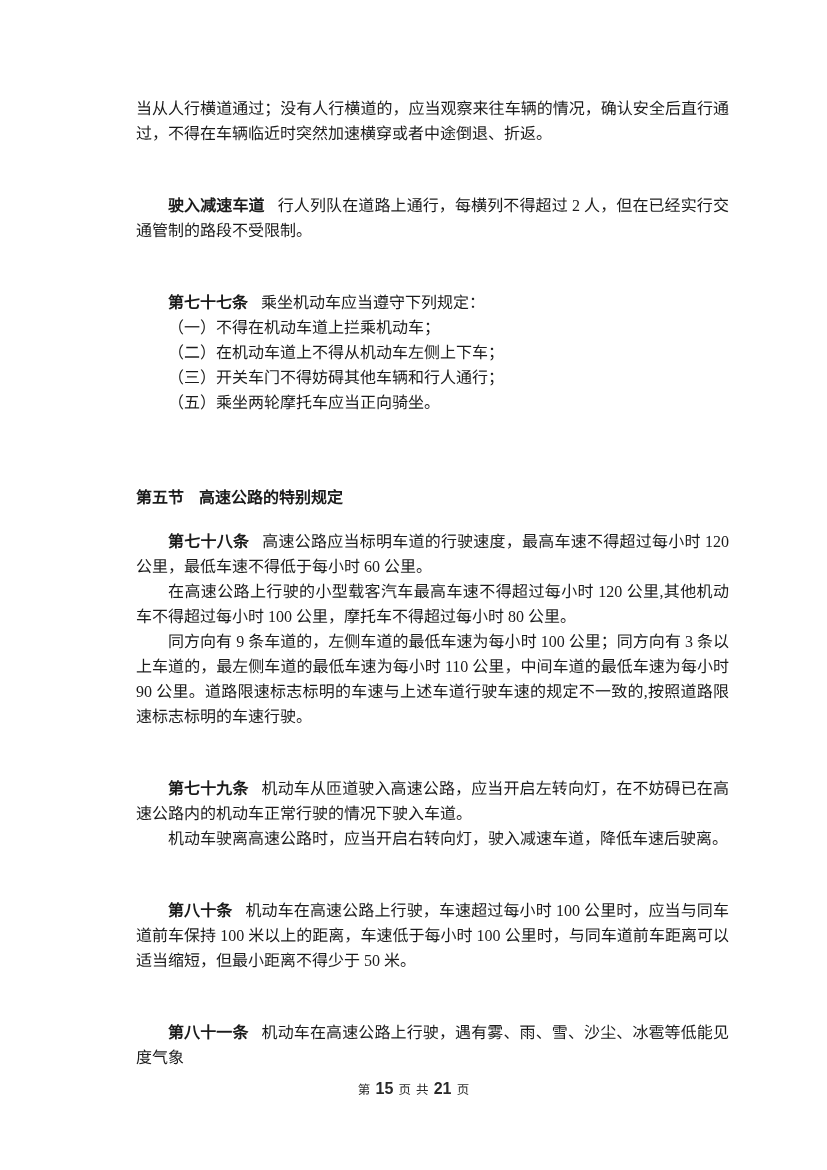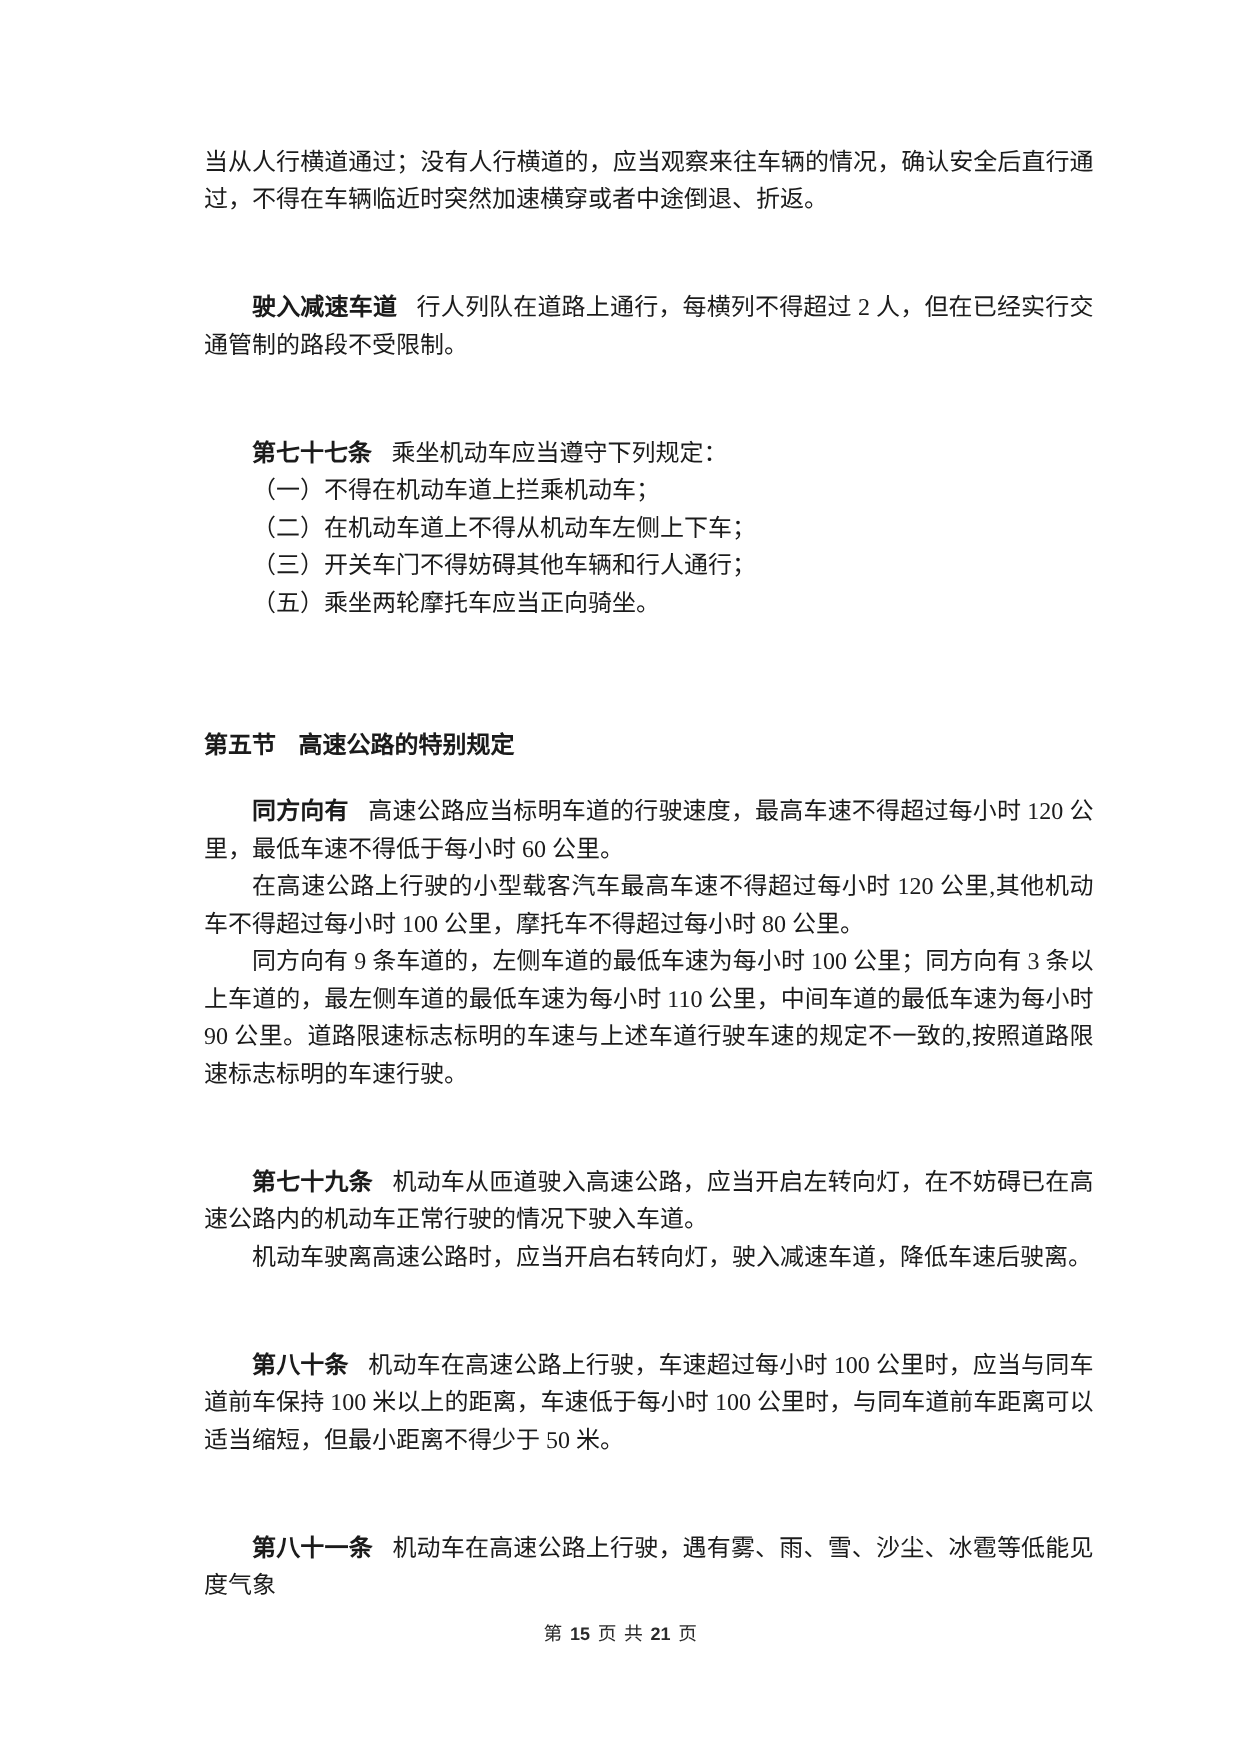--- a/index.html
+++ b/index.html
@@ -52,21 +52,21 @@
     width: 100%;
     text-align: center;
     font-size: 12.5px;
     line-height: 16px;
     color: #2a2a2a;
     word-spacing: 2px;
   }
   .footer .pg-num {
     font-family: "Liberation Sans", "DejaVu Sans", sans-serif;
     font-weight: bold;
-    font-size: 12px;
+    font-size: 16px;
   }
 </style>
 </head>
 <body>
 
 <div class="page">
 
   <div class="content">
 
     <p>当从人行横道通过；没有人行横道的，应当观察来往车辆的情况，确认安全后直行通过，不得在车辆临近时突然加速横穿或者中途倒退、折返。</p>
@@ -75,21 +75,21 @@
 
     <p class="ind gap-article"><span class="art-num">第七十七条</span><span>乘坐机动车应当遵守下列规定：</span></p>
 
     <p class="ind">（一）不得在机动车道上拦乘机动车；</p>
     <p class="ind">（二）在机动车道上不得从机动车左侧上下车；</p>
     <p class="ind">（三）开关车门不得妨碍其他车辆和行人通行；</p>
     <p class="ind">（五）乘坐两轮摩托车应当正向骑坐。</p>
 
     <p class="section-heading"><span class="sec-num">第五节</span><span>高速公路的特别规定</span></p>
 
-    <p class="ind" style="margin-top:18px"><span class="art-num">同方向有</span><span>高速公路应当标明车道的行驶速度，最高车速不得超过每小时 120 公里，最低车速不得低于每小时 60 公里。</span></p>
+    <p class="ind" style="margin-top:18px"><span class="art-num">第七十八条</span><span>高速公路应当标明车道的行驶速度，最高车速不得超过每小时 120 公里，最低车速不得低于每小时 60 公里。</span></p>
     <p class="ind">在高速公路上行驶的小型载客汽车最高车速不得超过每小时 120 公里,其他机动车不得超过每小时 100 公里，摩托车不得超过每小时 80 公里。</p>
     <p class="ind">同方向有 9 条车道的，左侧车道的最低车速为每小时 100 公里；同方向有 3 条以上车道的，最左侧车道的最低车速为每小时 110 公里，中间车道的最低车速为每小时 90 公里。道路限速标志标明的车速与上述车道行驶车速的规定不一致的,按照道路限速标志标明的车速行驶。</p>
 
     <p class="ind gap-article"><span class="art-num">第七十九条</span><span>机动车从匝道驶入高速公路，应当开启左转向灯，在不妨碍已在高速公路内的机动车正常行驶的情况下驶入车道。</span></p>
     <p class="ind">机动车驶离高速公路时，应当开启右转向灯，驶入减速车道，降低车速后驶离。</p>
 
     <p class="ind gap-article"><span class="art-num">第八十条</span><span>机动车在高速公路上行驶，车速超过每小时 100 公里时，应当与同车道前车保持 100 米以上的距离，车速低于每小时 100 公里时，与同车道前车距离可以适当缩短，但最小距离不得少于 50 米。</span></p>
 
     <p class="ind gap-article"><span class="art-num">第八十一条</span><span>机动车在高速公路上行驶，遇有雾、雨、雪、沙尘、冰雹等低能见度气象</span></p>
 

